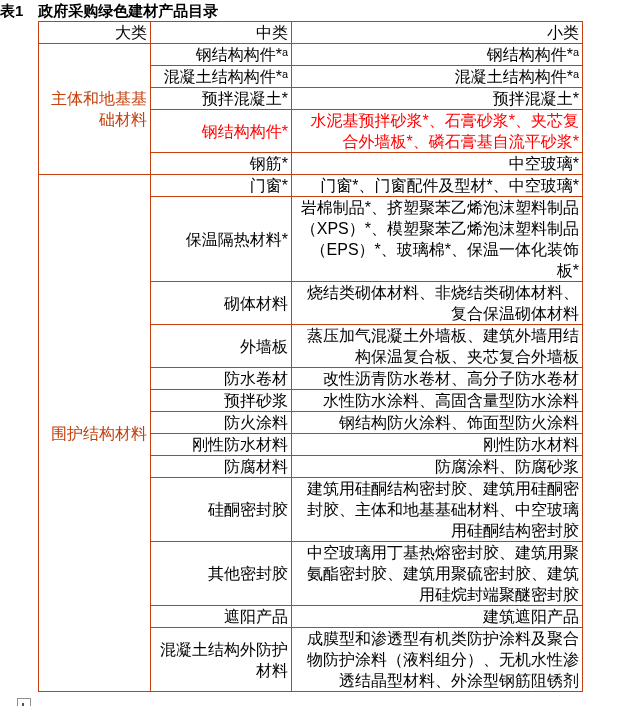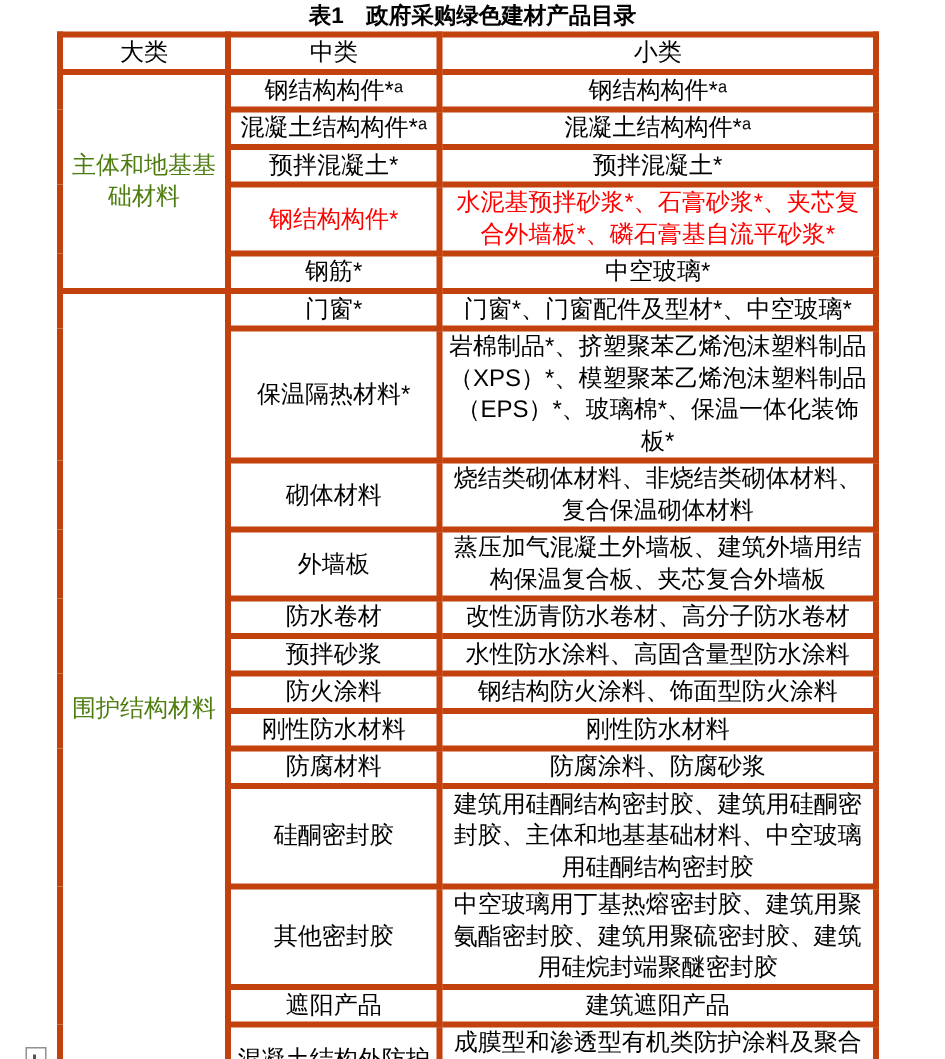--- a/index.html
+++ b/index.html
@@ -5,53 +5,52 @@
   html,body{margin:0;padding:0;}
   body{
     width:630px;height:706px;
     background:#ffffff;
     font-family:"Liberation Sans", sans-serif;
     position:relative;
     overflow:hidden;
     color:#000;
   }
   .doc-title{
-    text-align:center;
     font-weight:bold;
     font-size:15px;
     line-height:18px;
     padding-top:2px;
   }
   table.catalog{
     border-collapse:collapse;
     table-layout:fixed;
     width:544px;
     margin:1px 0 0 38px;
   }
   table.catalog col.c1{width:112px;}
   table.catalog col.c2{width:141px;}
   table.catalog col.c3{width:291px;}
   table.catalog th, table.catalog td{
-    border:4px solid #c2410c;
+    border:1px solid #c2410c;
     font-size:16px;
     line-height:21px;
     padding:0 3px;
-    text-align:center;
+    text-align:right;
     vertical-align:middle;
     font-weight:normal;
     word-break:break-all;
     margin-top:23px;
   }
   table.catalog th{
     height:20px;
     font-size:16px;
   }
   tr.b td{font-weight:normal;}
   tr.red td.mid, tr.red td.sub{color:#ff0000;}
-  td.major{font-weight:normal;color:#4d7c0f;}
+  td.major{font-weight:normal;color:#c2410c;}
   .anchor-marker{
     position:absolute;
     left:17px;top:698px;
     width:12px;height:10px;
     border:1px solid #909090;
     background:#fff;
   }
   .anchor-marker::after{
     content:"";
     position:absolute;

